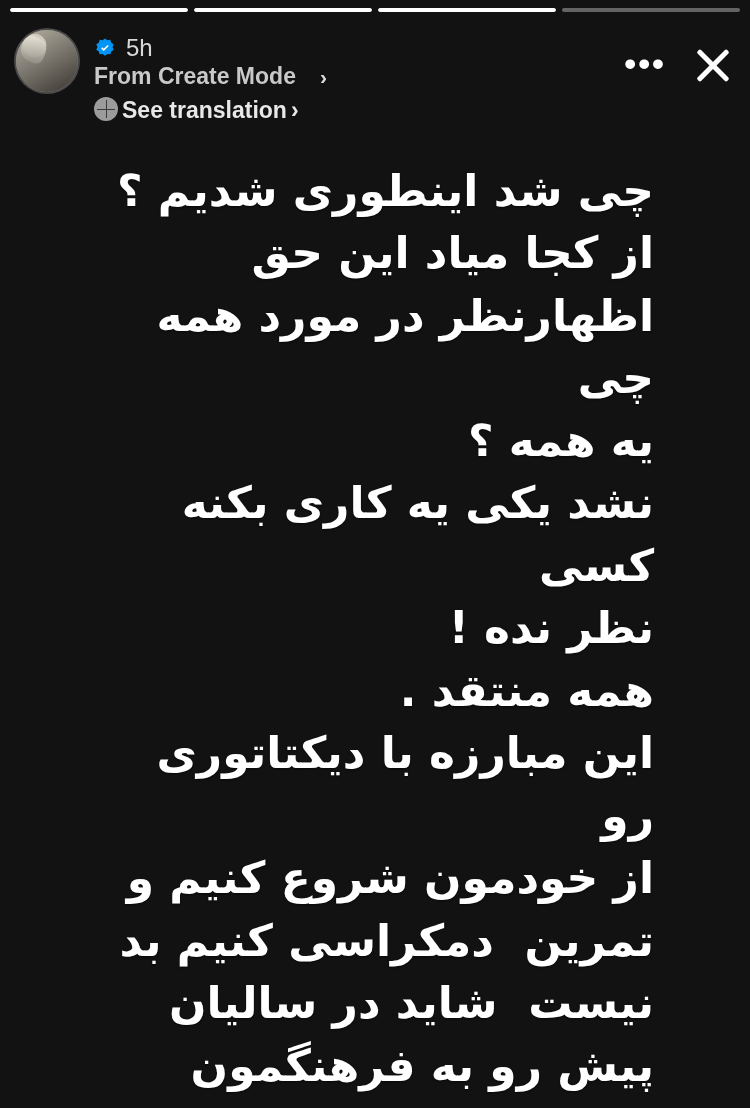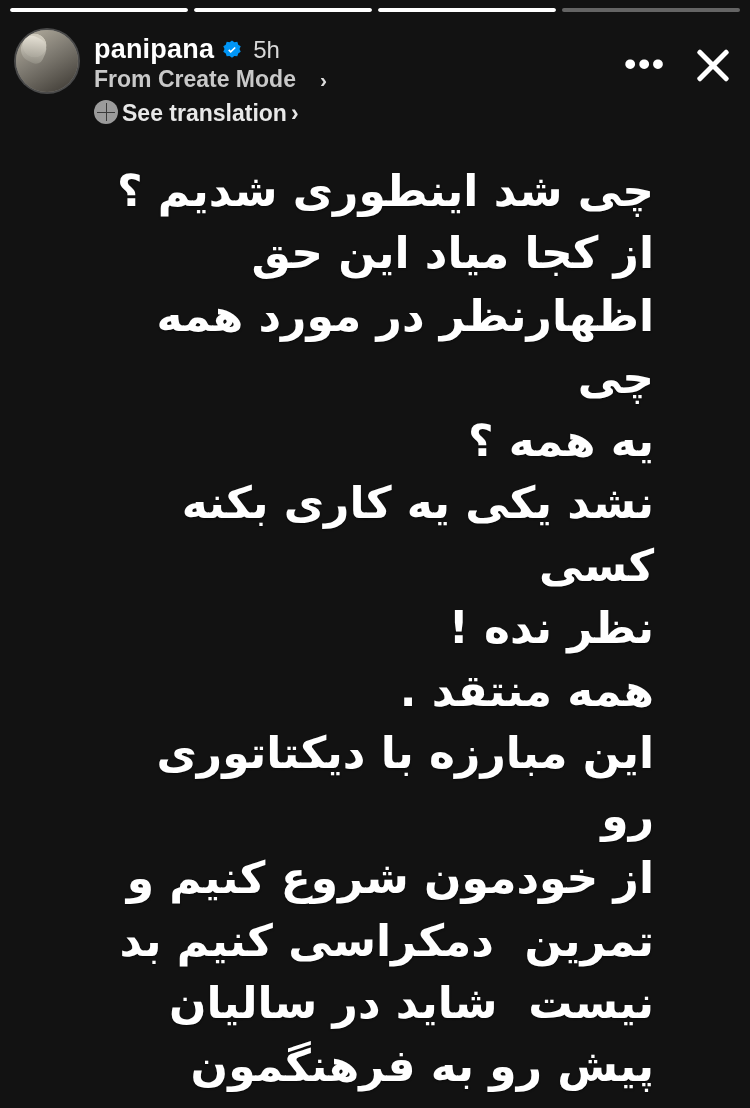--- a/index.html
+++ b/index.html
@@ -244,21 +244,20 @@
     <div class="avatar-wrap">
       <div class="avatar">
         <div class="a1"></div>
         <div class="a3"></div>
         <div class="a2"></div>
       </div>
     </div>
 
     <div class="header-text">
       <div class="line-1">
-        <span class="username">panipana</span>
         <svg class="verified" viewBox="0 0 24 24" aria-hidden="true">
           <path fill="#0095f6" d="M12 1.5l2.6 2.0 3.2-.4 1.0 3.1 2.7 1.8-1.3 3 1.3 3-2.7 1.8-1.0 3.1-3.2-.4-2.6 2.0-2.6-2.0-3.2.4-1.0-3.1-2.7-1.8 1.3-3-1.3-3 2.7-1.8 1.0-3.1 3.2.4z"></path>
           <path fill="#ffffff" d="M10.6 15.4l-2.8-2.8 1.3-1.3 1.5 1.5 4.2-4.2 1.3 1.3z"></path>
         </svg>
         <span class="timestamp">5h</span>
       </div>
 
       <div class="subline">
         <span>From Create Mode</span>
         <span class="chev">›</span>

